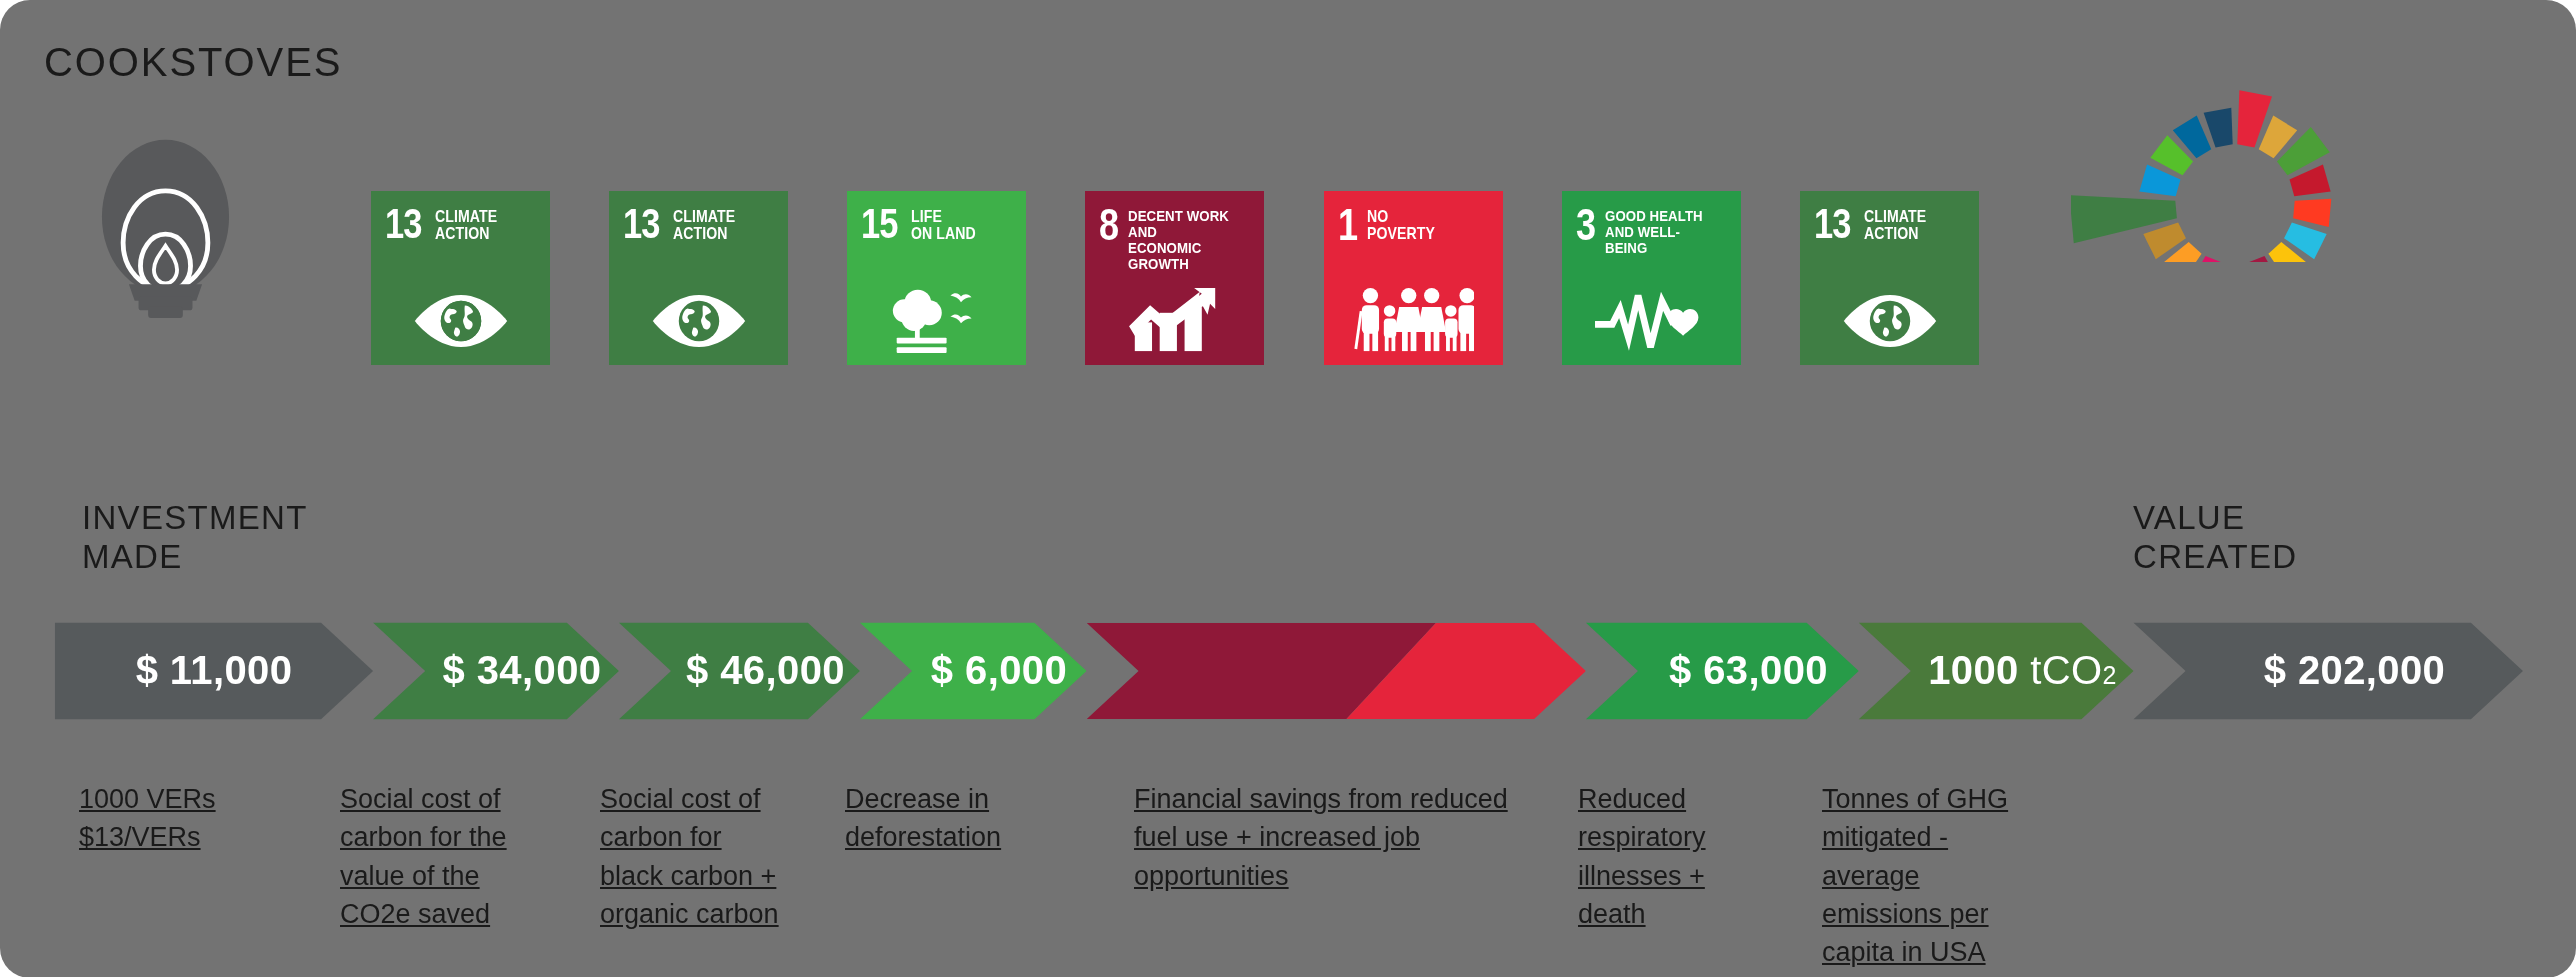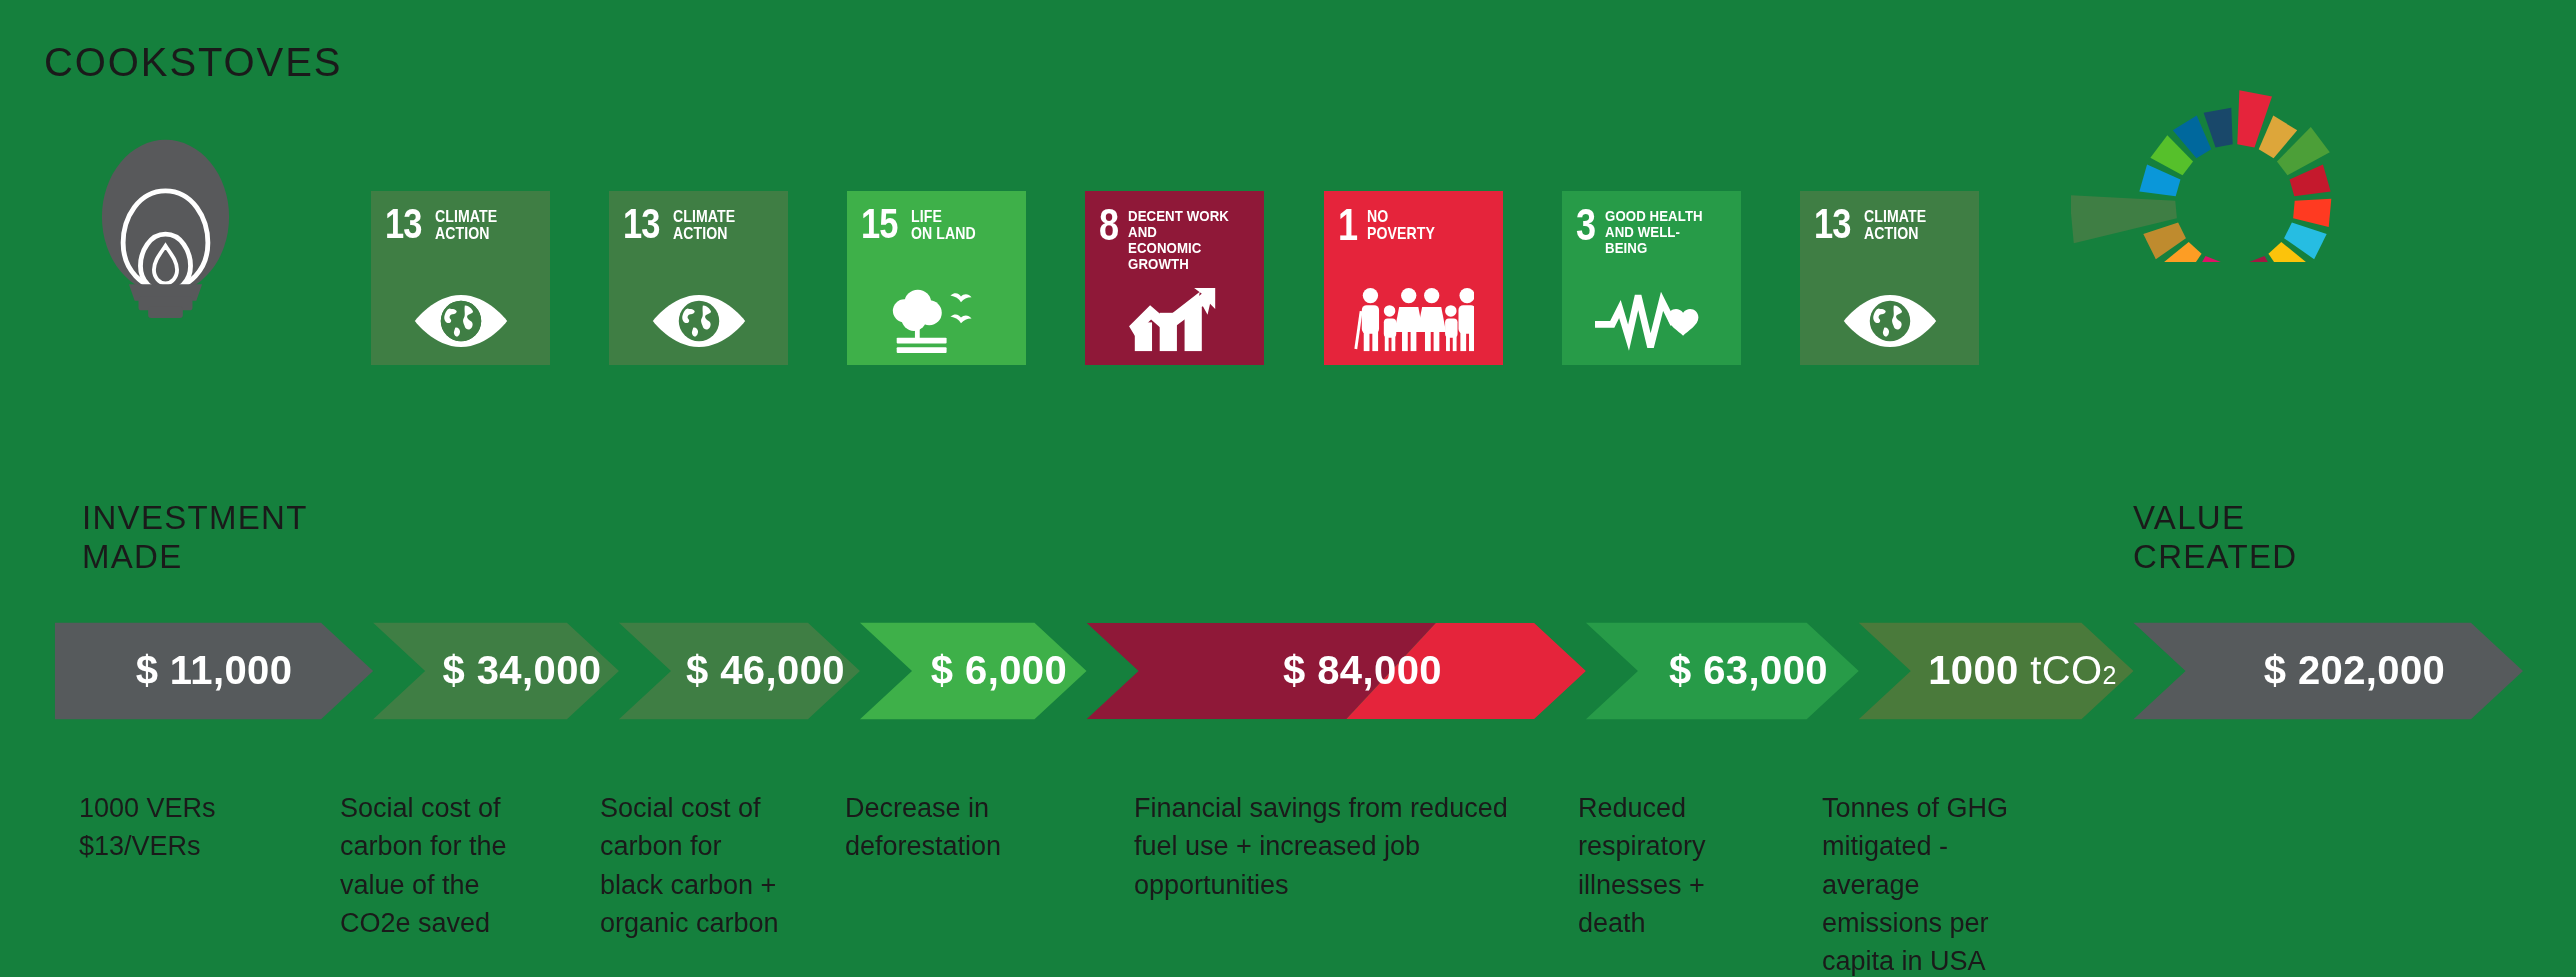--- a/index.html
+++ b/index.html
@@ -4,21 +4,21 @@
 <title>Cookstoves Impact Infographic</title>
 <style>
   * { box-sizing: border-box; margin: 0; padding: 0; }
   html, body {
     width: 2576px;
     height: 978px;
     background: #ffffff;
     font-family: "Liberation Sans", sans-serif;
     overflow: hidden;
   }
-  .page { position: relative; width: 2576px; height: 978px; background: #15803d; }
+  .page { position: relative; width: 2576px; height: 978px; background: #737373; border-radius: 30px; }
 
   
   .title {
     position: absolute;
     left: 44px;
     top: 40px;
     font-size: 40px;
     letter-spacing: 1.9px;
     font-weight: 400;
     color: #1a1a1a;
@@ -96,25 +96,26 @@
     pointer-events: none;
     white-space: nowrap;
   }
   .chev-label .unit { font-weight: 400; }
   .chev-label sub { font-size: 25px; font-weight: 400; vertical-align: baseline; }
 
   
   .notes { position: absolute; top: 771px; left: 0; width: 2576px; height: 193px; }
   .note {
     position: absolute;
-    top: 18px;
+    top: 9px;
     font-size: 27px;
     line-height: 1.42;
     color: #1a1a1a;
     white-space: pre-line;
+    text-decoration: underline;
   }
 </style>
 </head>
 <body>
 
 <div class="page">
 
   <div class="title">COOKSTOVES</div>
 
   <div class="stove-icon">
@@ -363,18 +364,17 @@
 mitigated -
 average
 emissions per
 capita in USA</div>
   </div>
 
 <div class="chev-label" style="left: 55px; width: 318px;">$ 11,000</div>
     <div class="chev-label" style="left: 425px; width: 194px;">$ 34,000</div>
     <div class="chev-label" style="left: 671px; width: 189px;">$ 46,000</div>
     <div class="chev-label" style="left: 912px; width: 174px;">$ 6,000</div>
-    <div class="chev-label" style="left: 1139px; width: 447px;">$ 84,000</div>
     <div class="chev-label" style="left: 1638px; width: 221px; text-align: center;">$ 63,000</div>
     <div class="chev-label" style="left: 1911px; width: 223px;"><span>1000</span>&nbsp;<span class="unit">tCO<sub>2</sub></span></div>
     <div class="chev-label" style="left: 2186px; width: 337px;">$ 202,000</div>
   </div>
 
 
 </body></html>

